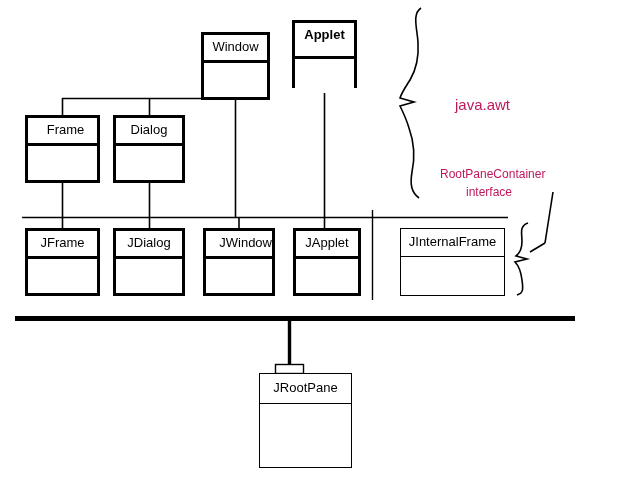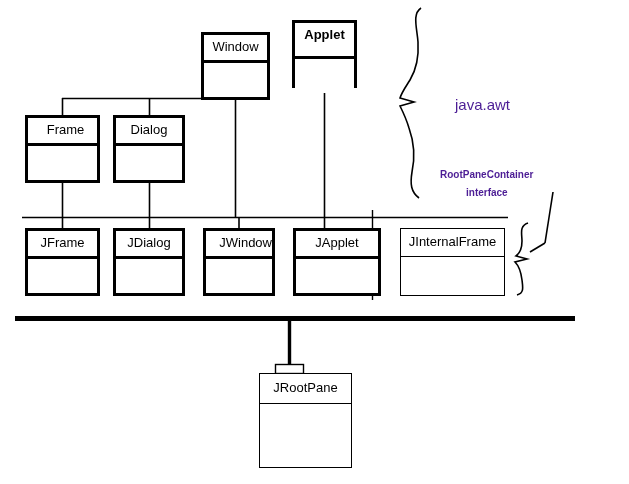--- a/index.html
+++ b/index.html
@@ -53,31 +53,31 @@
   .cls-box.thin .cls-title {
     border-bottom-width: 1px;
   }
   .cls-body {
     width: 100%;
     background: #ffffff;
   }
   
   .annot {
     position: absolute;
-    color: #4c1d95;
+    color: #be185d;
     white-space: pre;
     font-family: "Liberation Sans", sans-serif;
   }
   .annot.pkg {
     font-size: 15px;
     font-weight: normal;
   }
   .annot.iface {
-    font-size: 10px;
-    font-weight: bold;
+    font-size: 12px;
+    font-weight: normal;
     line-height: 17px;
   }
 </style>
 </head>
 <body>
 
 <div id="canvas">
 
   <svg class="layer" viewBox="0 0 629 484" xmlns="http://www.w3.org/2000/svg">
 
@@ -143,21 +143,21 @@
   <div class="cls-box" style="left:113px; top:228px; width:72px; height:68px;">
     <div class="cls-title" style="height:28px; line-height:24px;">JDialog</div>
     <div class="cls-body" style="height:34px;"></div>
   </div>
 
   <div class="cls-box" style="left:203px; top:228px; width:72px; height:68px;">
     <div class="cls-title" style="height:28px; line-height:24px;text-align:right;">JWindow</div>
     <div class="cls-body" style="height:34px;"></div>
   </div>
 
-  <div class="cls-box" style="left:293px; top:228px; width:88px; height:68px;">
+  <div class="cls-box" style="left:293px; top:228px; width:68px; height:68px;">
     <div class="cls-title" style="height:28px; line-height:24px;">JApplet</div>
     <div class="cls-body" style="height:34px;"></div>
   </div>
 
   <div class="cls-box thin" style="left:384px; top:228px; width:105px; height:68px;">
     <div class="cls-title" style="height:28px; line-height:26px;">JInternalFrame</div>
     <div class="cls-body" style="height:38px;"></div>
   </div>
 
   <div class="cls-box thin" style="left:243px; top:373px; width:93px; height:95px;">

